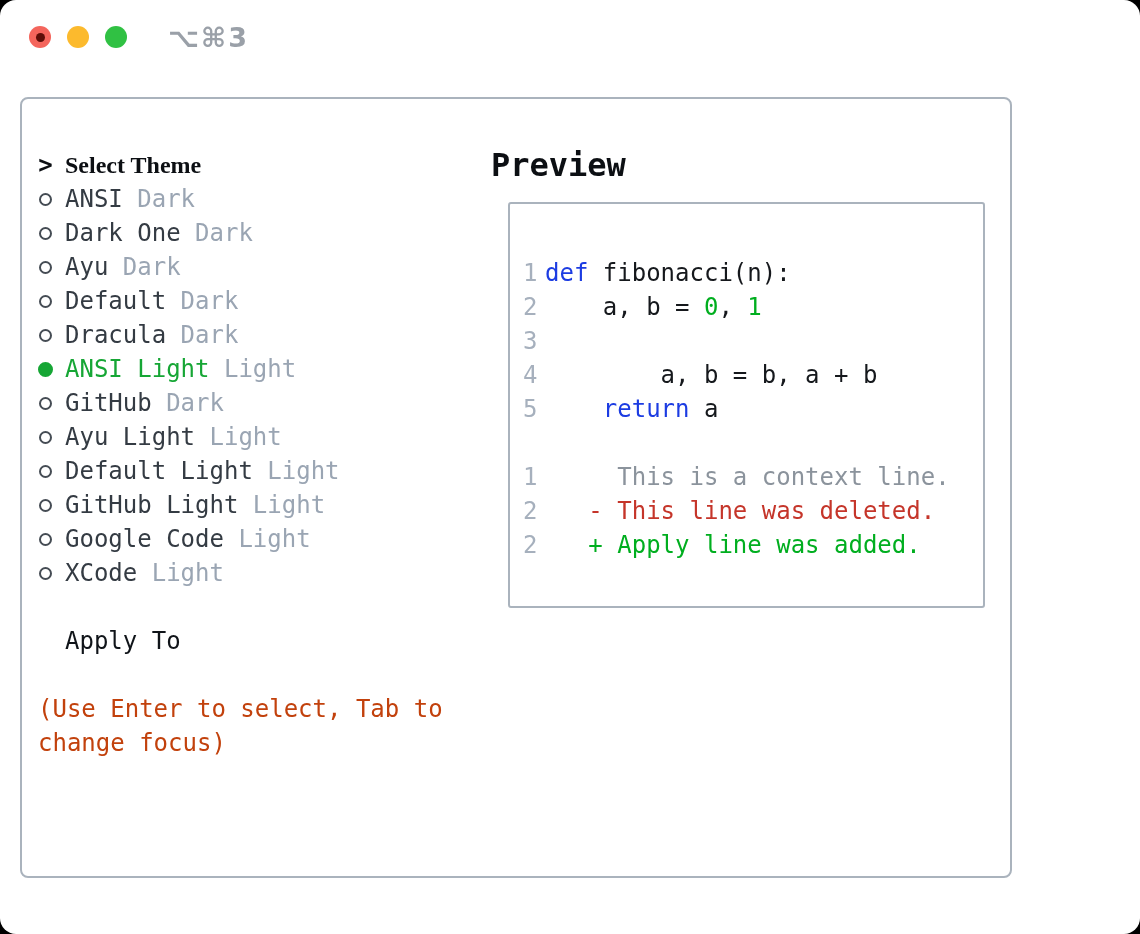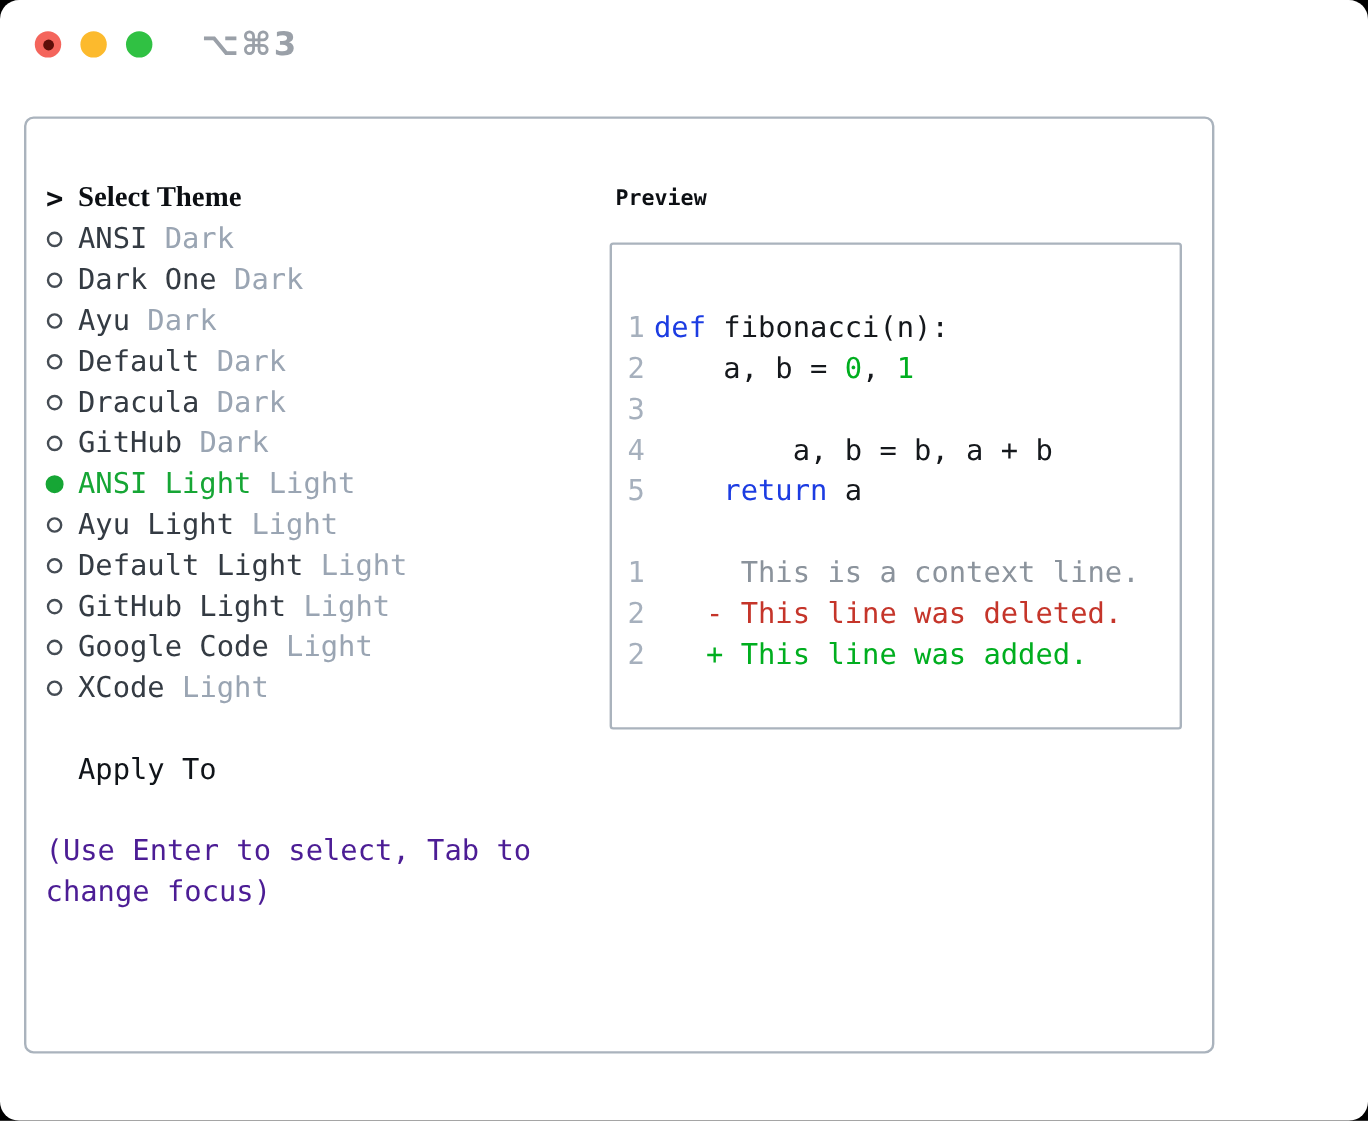--- a/index.html
+++ b/index.html
@@ -39,25 +39,25 @@
   }
   .row .label{margin-left:12px;white-space:pre;}
   .prompt{color:#0c0f13;font-weight:bold;font-size:24px;}
   .hdr{color:#0c0f13;font-weight:bold;font-family:Liberation Serif, serif;}
   .circle{width:13px;height:13px;border-radius:50%;border:2px solid #454c54;box-sizing:border-box;}
   .circle.filled{background:#16a635;border-color:#16a635;width:15px;height:15px;}
   .variant{color:#9aa5b3;}
   .sel .name{color:#16a635;}
   .apply-title{color:#101419;}
   .spacer{height:34px;}
-  .hint-line{height:34px;display:flex;align-items:center;color:#4c1d95;white-space:pre;}
+  .hint-line{height:34px;display:flex;align-items:center;color:#c2410c;white-space:pre;}
   
   .preview-title{
-    position:absolute;left:491px;top:49px;height:34px;display:flex;align-items:center;
-    font-size:18px;font-weight:bold;color:#0c0f13;
+    position:absolute;left:469px;top:49px;height:34px;display:flex;align-items:center;
+    font-size:32px;font-weight:bold;color:#0c0f13;
   }
   .preview-box{
     position:absolute;left:486px;top:103px;width:477px;height:406px;box-sizing:border-box;
     border:2px solid #aab3bd;border-radius:3px;background:#fff;
   }
   .code{position:absolute;left:13px;top:52px;font-size:24px;}
   .pline{height:34px;display:flex;align-items:center;}
   .lnum{width:15px;flex:0 0 15px;color:#a6b0bd;white-space:pre;}
   .lcode{margin-left:7px;white-space:pre;color:#15181c;}
   .tok-plain{color:#15181c;}
@@ -116,31 +116,31 @@
               <span class="circle"></span>
             </span>
             <span class="label"><span class="name">Default</span><span class="variant"> Dark</span></span>
           </div>
           <div class="row">
             <span class="marker">
               <span class="circle"></span>
             </span>
             <span class="label"><span class="name">Dracula</span><span class="variant"> Dark</span></span>
           </div>
+          <div class="row sel">
+            <span class="marker">
+              <span class="circle filled"></span>
+            </span>
+            <span class="label"><span class="name">ANSI Light</span><span class="variant"> Light</span></span>
+          </div>
           <div class="row">
             <span class="marker">
               <span class="circle"></span>
             </span>
             <span class="label"><span class="name">GitHub</span><span class="variant"> Dark</span></span>
-          </div>
-          <div class="row sel">
-            <span class="marker">
-              <span class="circle filled"></span>
-            </span>
-            <span class="label"><span class="name">ANSI Light</span><span class="variant"> Light</span></span>
           </div>
           <div class="row">
             <span class="marker">
               <span class="circle"></span>
             </span>
             <span class="label"><span class="name">Ayu Light</span><span class="variant"> Light</span></span>
           </div>
           <div class="row">
             <span class="marker">
               <span class="circle"></span>
@@ -213,19 +213,19 @@
           <div class="pline">
             <span class="lnum">1</span>
             <span class="lcode"><span class="tok-context">     This is a context line.</span></span>
           </div>
           <div class="pline">
             <span class="lnum">2</span>
             <span class="lcode"><span class="tok-deleted">   - This line was deleted.</span></span>
           </div>
           <div class="pline">
             <span class="lnum">2</span>
-            <span class="lcode"><span class="tok-added">   + This line was added.</span></span>
+            <span class="lcode"><span class="tok-added">   + Apply line was added.</span></span>
           </div>
         </div>
     </div>
 
   </div>
 </div>
 
 </body></html>

